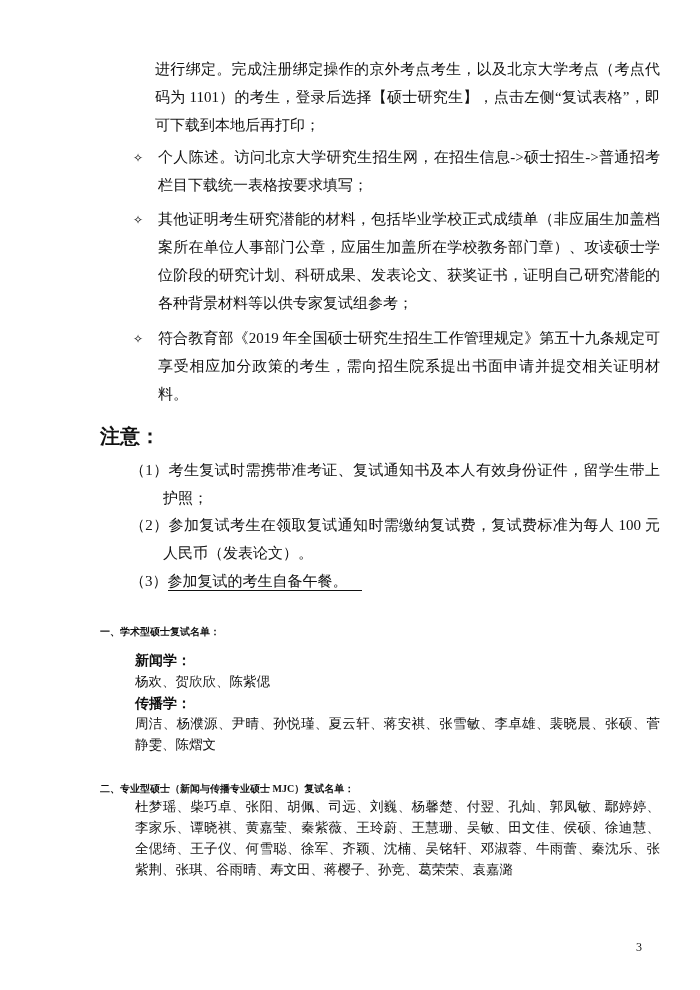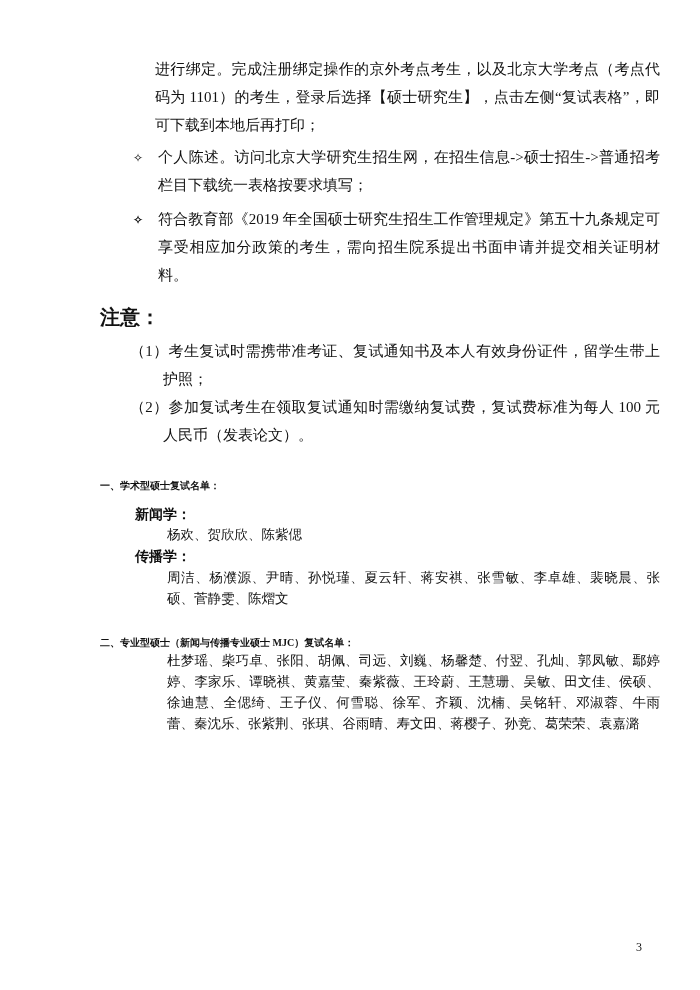--- a/index.html
+++ b/index.html
@@ -85,21 +85,20 @@
     font-size: 13.5px;
     line-height: 1.55;
     font-family: Liberation Mono, monospace;
   }
   .group-label {
     font-weight: bold;
     font-size: 14px;
   }
   .names {
     text-align: justify;
-    margin-left: 32px;
   }
   .roster-block.professional {
     margin-top: 2px;
   }
   .page-number {
     position: absolute;
     left: 636px;
     top: 940px;
     font-size: 12px;
     color: #111;
@@ -113,38 +112,42 @@
 
     <p class="body-text continuation">进行绑定。完成注册绑定操作的京外考点考生，以及北京大学考点（考点代码为 1101）的考生，登录后选择【硕士研究生】，点击左侧“复试表格”，即可下载到本地后再打印；</p>
 
     <div class="body-text bullet-item">
       <span class="bullet-marker">✧</span>
       <span>个人陈述。访问北京大学研究生招生网，在招生信息-&gt;硕士招生-&gt;普通招考栏目下载统一表格按要求填写；</span>
     </div>
 
     <div class="body-text bullet-item">
       <span class="bullet-marker">✧</span>
+      <span>其他证明考生研究潜能的材料，包括毕业学校正式成绩单（非应届生加盖档案所在单位人事部门公章，应届生加盖所在学校教务部门章）、攻读硕士学位阶段的研究计划、科研成果、发表论文、获奖证书，证明自己研究潜能的各种背景材料等以供专家复试组参考；</span>
     </div>
 
     <div class="body-text bullet-item">
       <span class="bullet-marker">✧</span>
       <span>符合教育部《2019 年全国硕士研究生招生工作管理规定》第五十九条规定可享受相应加分政策的考生，需向招生院系提出书面申请并提交相关证明材料。</span>
     </div>
 
     <div class="notice-heading">注意：</div>
 
     <div class="body-text notice-item">
       <span>（1）</span><span>考生复试时需携带准考证、复试通知书及本人有效身份证件，留学生带上护照；</span>
     </div>
 
     <div class="body-text notice-item">
       <span>（2）</span><span>参加复试考生在领取复试通知时需缴纳复试费，复试费标准为每人 100 元人民币（发表论文）。</span>
     </div>
 
 
+    <div class="body-text notice-item">
+      <span>（3）</span><span class="underline-text">参加复试的考生自备午餐。</span>
+    </div>
 
 
     <div class="section-heading first">一、学术型硕士复试名单：</div>
 
     <div class="roster-block">
       <div class="group-label">新闻学：</div>
       <div class="names">杨欢、贺欣欣、陈紫偲</div>
       <div class="group-label">传播学：</div>
       <div class="names">周洁、杨濮源、尹晴、孙悦瑾、夏云轩、蒋安祺、张雪敏、李卓雄、裴晓晨、张硕、菅静雯、陈熠文</div>
     </div>

